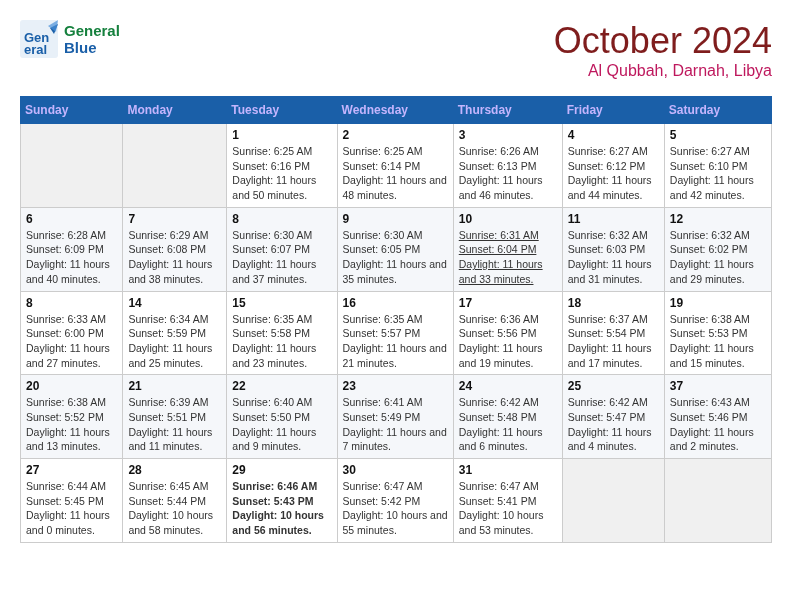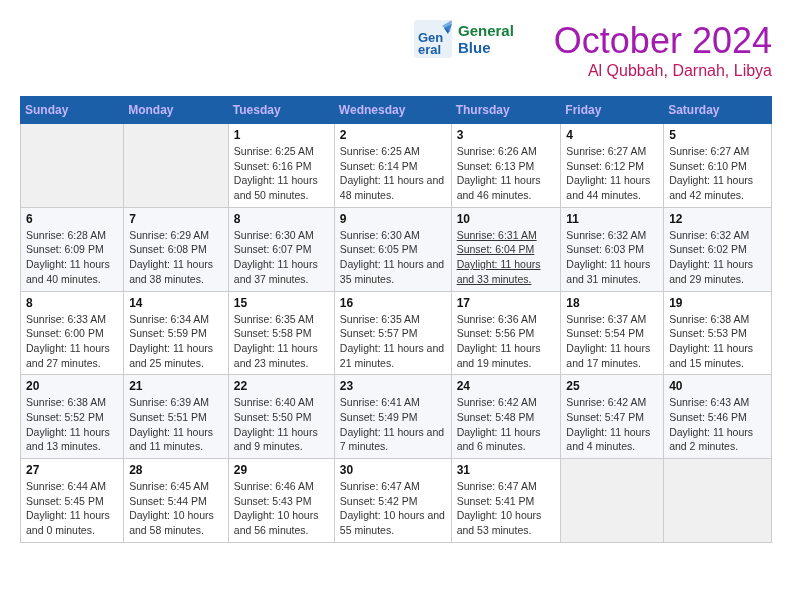--- a/index.html
+++ b/index.html
@@ -5,37 +5,37 @@
     * { box-sizing: border-box; margin: 0; padding: 0; }
     body {
       font-family: Arial, sans-serif;
       background: #fff;
       width: 792px;
       min-height: 612px;
       padding: 20px;
     }
     .header-section {
       display: flex;
-      justify-content: flex-end;
+      justify-content: space-between;
       align-items: flex-start;
       margin-bottom: 16px;
       gap: 40px;
     }
     .logo {
       display: flex;
       align-items: center;
       gap: 4px;
     }
     .title-section {
       text-align: right;
     }
     .month-title {
       font-size: 36px;
       font-weight: 300;
-      color: #a21caf;
+      color: #7f1d1d;
     }
     .location {
       font-size: 16px;
       color: #be185d;
       font-weight: normal;
     }
     .calendar-table {
       width: 100%;
       border-collapse: collapse;
       font-size: 11px;
@@ -268,42 +268,42 @@
 Sunset: 5:48 PM
 Daylight: 11 hours and 6 minutes.</div>
         </td>
         <td>
           <div class="day-number">25</div>
           <div class="day-info" style="white-space: pre-line;">Sunrise: 6:42 AM
 Sunset: 5:47 PM
 Daylight: 11 hours and 4 minutes.</div>
         </td>
         <td>
-          <div class="day-number">40</div>
+          <div class="day-number">37</div>
           <div class="day-info" style="white-space: pre-line;">Sunrise: 6:43 AM
 Sunset: 5:46 PM
 Daylight: 11 hours and 2 minutes.</div>
         </td>
       </tr>
       <tr>
         <td>
           <div class="day-number">27</div>
           <div class="day-info" style="white-space: pre-line;">Sunrise: 6:44 AM
 Sunset: 5:45 PM
 Daylight: 11 hours and 0 minutes.</div>
         </td>
         <td>
           <div class="day-number">28</div>
           <div class="day-info" style="white-space: pre-line;">Sunrise: 6:45 AM
 Sunset: 5:44 PM
 Daylight: 10 hours and 58 minutes.</div>
         </td>
         <td>
           <div class="day-number">29</div>
-          <div class="day-info" style="white-space: pre-line;">Sunrise: 6:46 AM
+          <div class="day-info" style="white-space: pre-line; font-weight: bold;">Sunrise: 6:46 AM
 Sunset: 5:43 PM
 Daylight: 10 hours and 56 minutes.</div>
         </td>
         <td>
           <div class="day-number">30</div>
           <div class="day-info" style="white-space: pre-line;">Sunrise: 6:47 AM
 Sunset: 5:42 PM
 Daylight: 10 hours and 55 minutes.</div>
         </td>
         <td>

